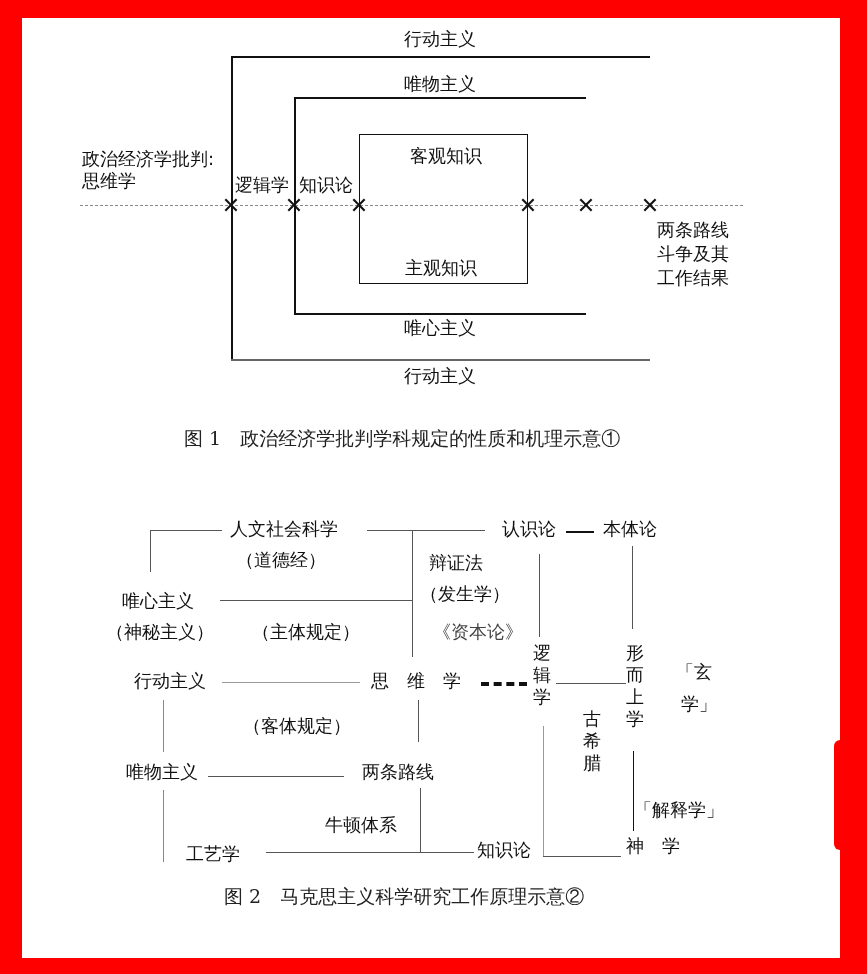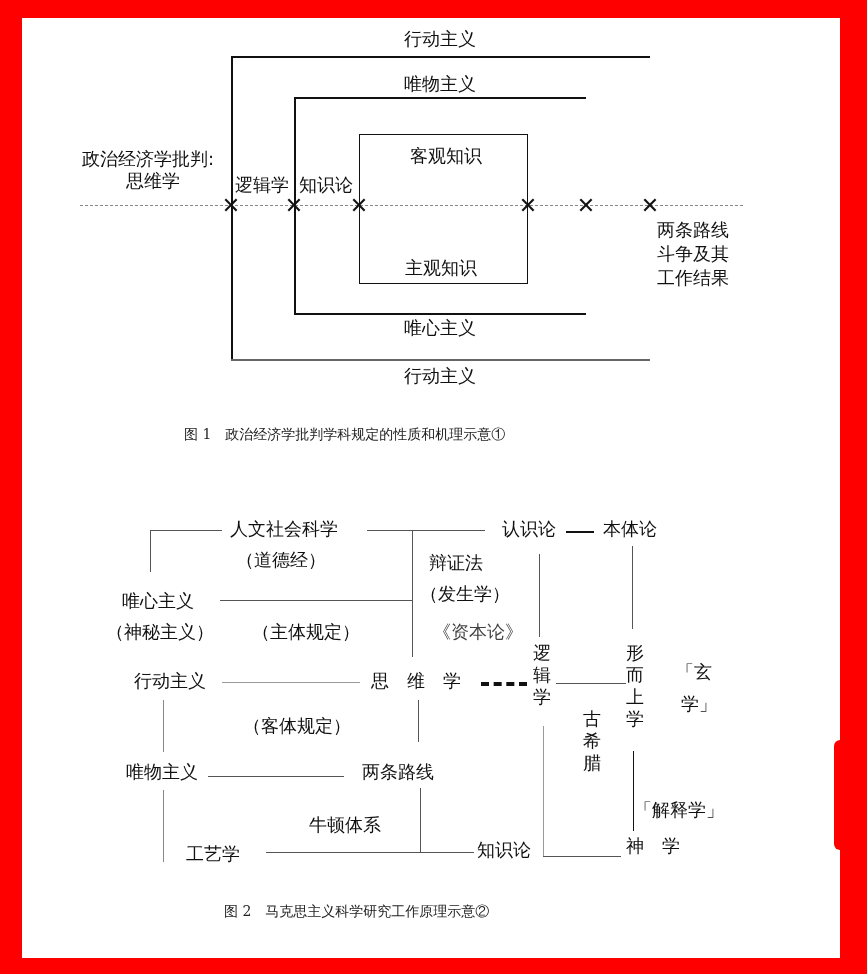--- a/index.html
+++ b/index.html
@@ -1,21 +1,21 @@
 <!DOCTYPE html>
 <html><head>
   <meta charset="utf-8">
   <style>
     html, body { margin: 0; padding: 0; }
     body { width: 867px; height: 974px; position: relative; background: #ff0000; overflow: hidden;
       font-family: "DejaVu Sans", sans-serif; color: #111; }
     .page { position: absolute; left: 22px; top: 18px; width: 818px; height: 940px; background: #ffffff; }
     .blob { position: absolute; left: 834px; top: 740px; width: 12px; height: 110px; background: #ff0000; border-radius: 6px 0 0 6px; }
     .t { position: absolute; font-size: 18px; line-height: 20px; white-space: nowrap; }
-    .cap { position: absolute; font-size: 14px; color: #222; white-space: nowrap; font-family: "DejaVu Serif", serif; }
+    .cap { position: absolute; font-size: 19px; color: #222; white-space: nowrap; font-family: "DejaVu Serif", serif; }
     .vt { position: absolute; font-size: 18px; line-height: 22px; width: 20px; text-align: center; word-break: break-all; white-space: normal; }
     .l { position: absolute; background: #111; }
     .lg { position: absolute; background: #555; }
     .dash { position: absolute; height: 0; border-top: 1.5px dashed #888; }
     .x { position: absolute; font-size: 22px; font-weight: bold; line-height: 22px; width: 20px; text-align: center; }
     .dotline { position: absolute; height: 0; border-top: 4px dashed #111; }
   </style>
 </head>
 <body>
 
@@ -44,21 +44,21 @@
   <div class="x" style="left:640px;top:195px;">✕</div>
 
   <div class="t" style="left:404px;top:29px;">行动主义</div>
   <div class="t" style="left:404px;top:74px;">唯物主义</div>
   <div class="t" style="left:410px;top:146px;">客观知识</div>
   <div class="t" style="left:405px;top:258px;">主观知识</div>
   <div class="t" style="left:404px;top:318px;">唯心主义</div>
   <div class="t" style="left:404px;top:366px;">行动主义</div>
 
   <div class="t" style="left:82px;top:149px;">政治经济学批判:</div>
-  <div class="t" style="left:82px;top:171px;margin-left:44px;">思维学</div>
+  <div class="t" style="left:82px;top:171px;">思维学</div>
 
   <div class="t" style="left:235px;top:175px;">逻辑学</div>
   <div class="t" style="left:299px;top:175px;">知识论</div>
 
   <div class="t" style="left:657px;top:220px;">两条路线</div>
   <div class="t" style="left:657px;top:244px;">斗争及其</div>
   <div class="t" style="left:657px;top:268px;">工作结果</div>
 
   <div class="cap" style="left:184px;top:426px;">图 1　政治经济学批判学科规定的性质和机理示意①</div>
 </div>
@@ -102,19 +102,19 @@
   <div class="t" style="left:371px;top:671px;">思　维　学</div>
   <div class="vt" style="left:532px;top:642px;">逻辑学</div>
   <div class="vt" style="left:625px;top:642px;">形而上学</div>
   <div class="t" style="left:676px;top:662px;">「玄</div>
   <div class="t" style="left:681px;top:694px;">学」</div>
   <div class="t" style="left:243px;top:716px;">（客体规定）</div>
   <div class="vt" style="left:582px;top:708px;">古希腊</div>
   <div class="t" style="left:126px;top:762px;">唯物主义</div>
   <div class="t" style="left:362px;top:762px;">两条路线</div>
   <div class="t" style="left:634px;top:800px;">「解释学」</div>
-  <div class="t" style="left:309px;top:815px;">牛顿体系</div>
+  <div class="t" style="left:325px;top:815px;">牛顿体系</div>
   <div class="t" style="left:186px;top:844px;">工艺学</div>
   <div class="t" style="left:477px;top:840px;">知识论</div>
   <div class="t" style="left:626px;top:836px;">神　学</div>
 
-  <div class="cap" style="left:224px;top:903px;text-align:right;">图 2　马克思主义科学研究工作原理示意②</div>
+  <div class="cap" style="left:224px;top:884px;text-align:right;">图 2　马克思主义科学研究工作原理示意②</div>
 </div>
 
 </body></html>

